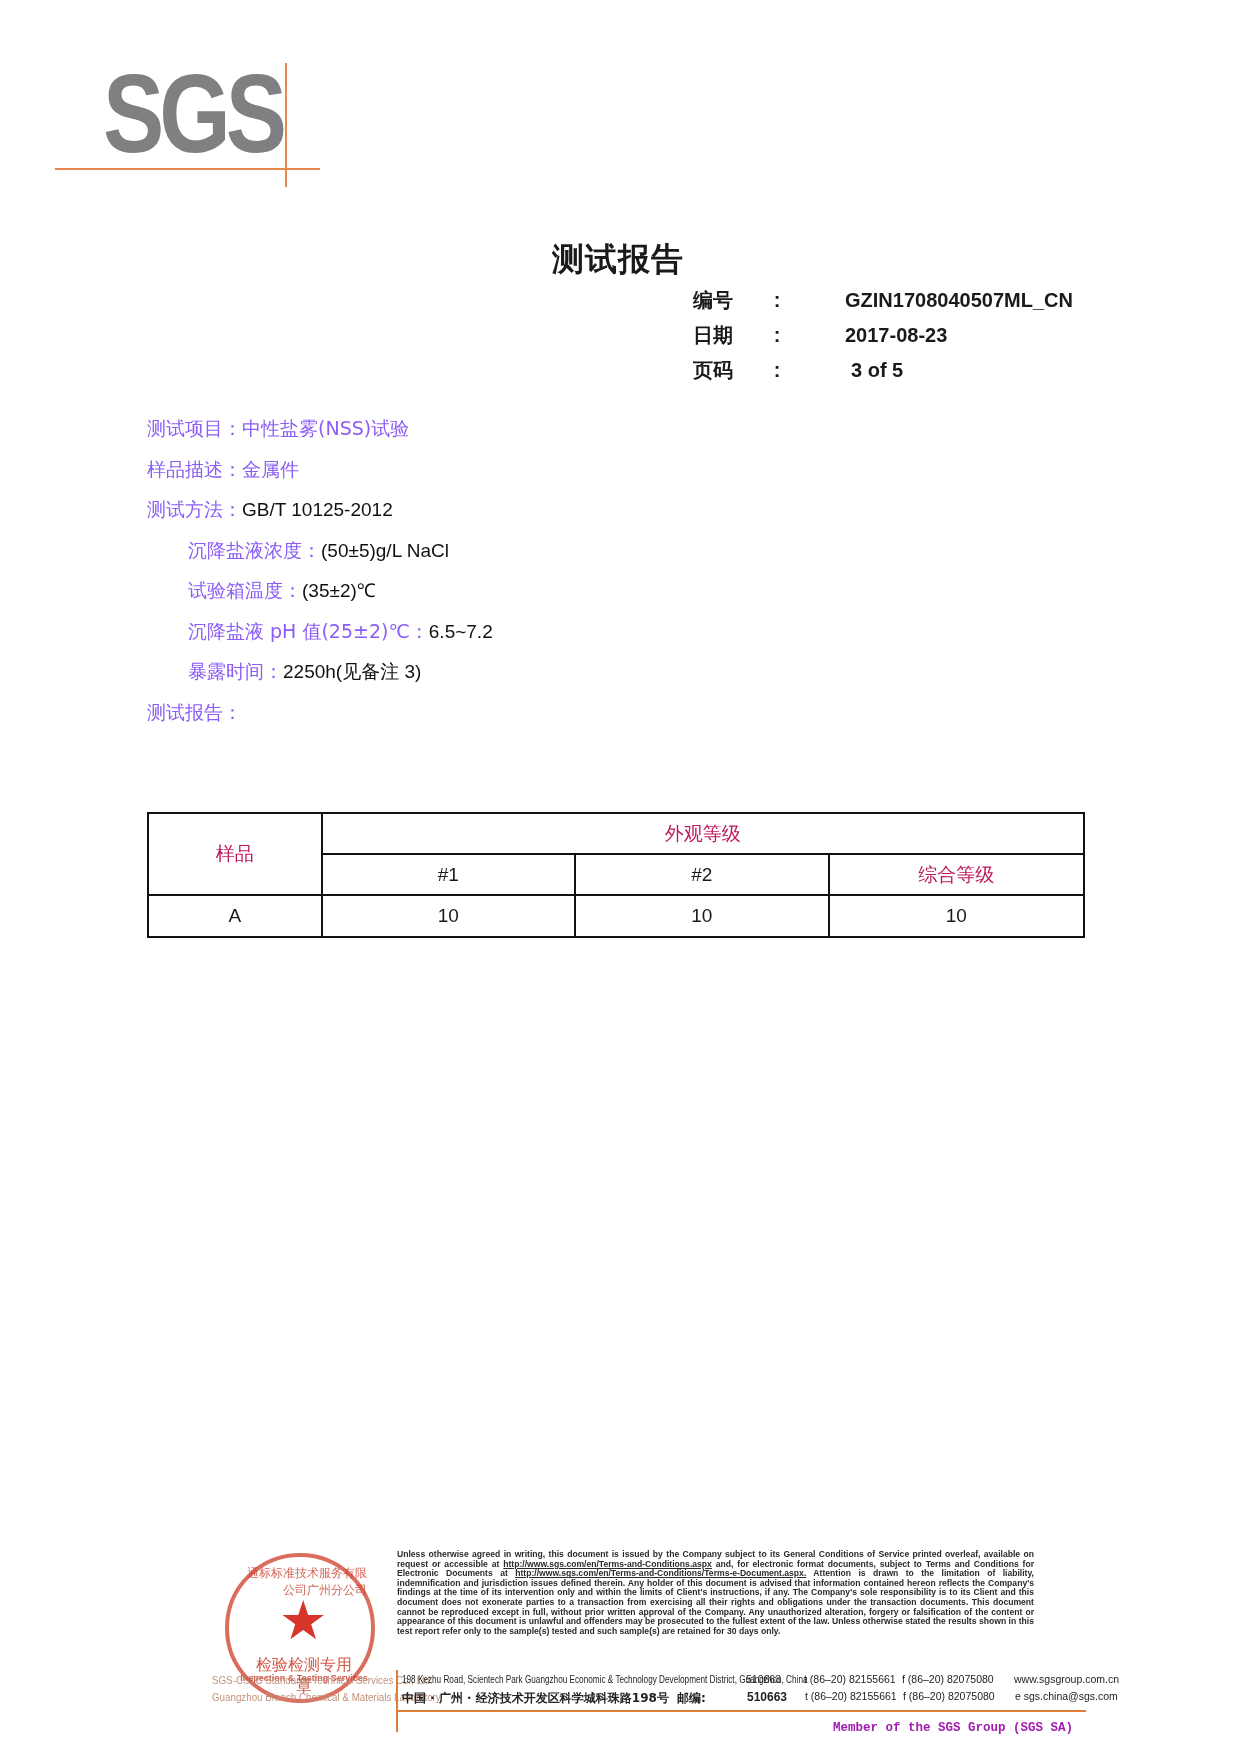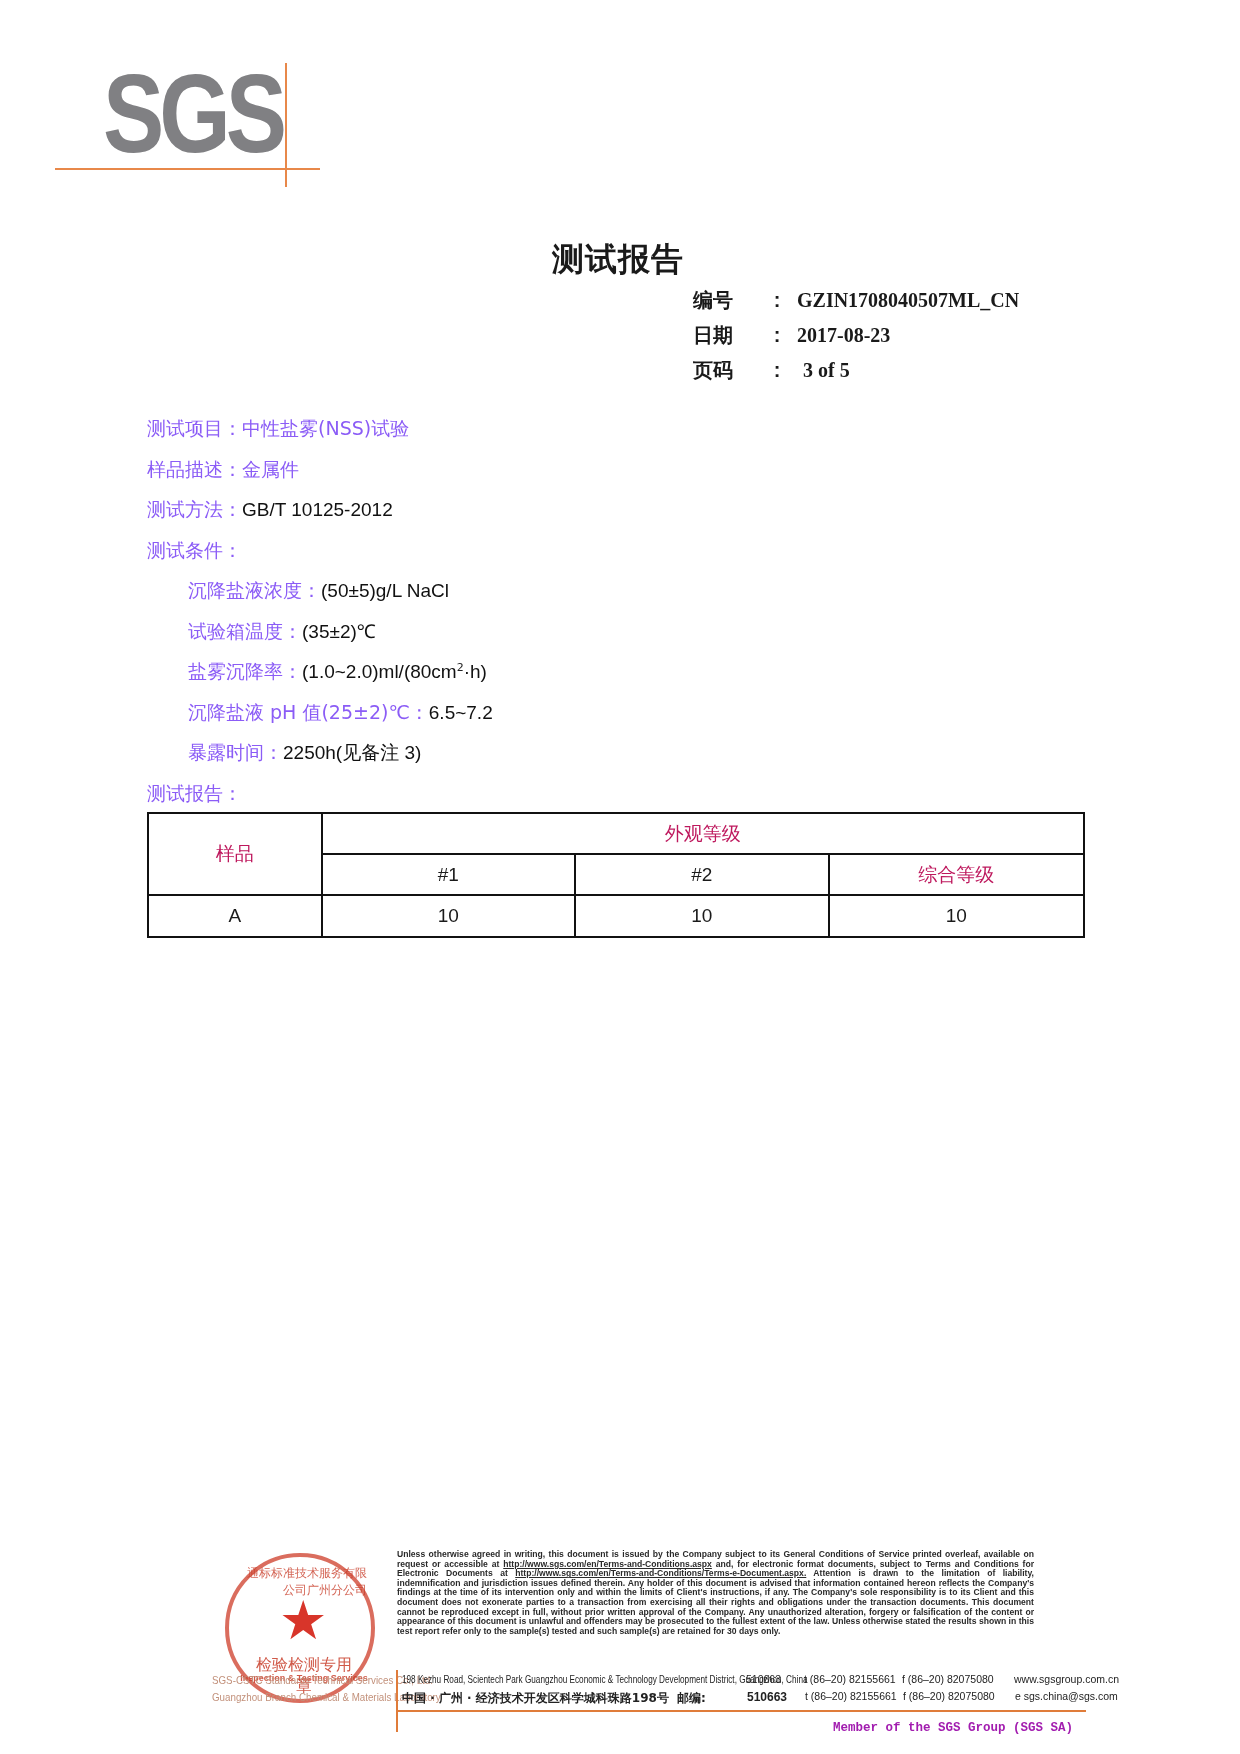--- a/index.html
+++ b/index.html
@@ -14,21 +14,21 @@
     .logo-hline { position: absolute; left: 55px; top: 168px; width: 265px; height: 2px; background: #e8884a; }
     .logo-vline { position: absolute; left: 285px; top: 63px; width: 2px; height: 124px; background: #e8884a; }
 
     
     .doc-title { position: absolute; left: 552px; top: 238px; font-size: 32px; font-weight: bold;
                  font-family: "DejaVu Sans", sans-serif; letter-spacing: 1px; }
     .meta { position: absolute; left: 693px; top: 283px; }
     .meta-row { display: flex; height: 35px; align-items: center; font-weight: bold; font-size: 20px; }
     .meta-label { width: 72px; font-family: "DejaVu Sans", sans-serif; }
     .meta-colon { width: 24px; text-align: center; }
-    .meta-value { padding-left: 8px; font-family: Liberation Serif, serif; }
+    .meta-value { padding-left: 8px; font-family: Liberation Sans, sans-serif; margin-left: 48px; }
     .meta-row.page .meta-value { padding-left: 14px; }
 
     
     .body-lines { position: absolute; left: 147px; top: 408px; font-size: 19px; color: #222; }
     .line { height: 40.5px; line-height: 40.5px; white-space: nowrap; font-family: "DejaVu Sans", sans-serif; }
     .line.indent { padding-left: 41px; }
     .line .lbl { color: #8b5cf6; }
     .line .val { font-family: "Liberation Sans", sans-serif; color: #111; }
     sup { font-size: 11px; line-height: 0; }
 
@@ -108,31 +108,25 @@
 <div class="body-lines">
   <div class="line">
     <span class="lbl">测试项目：</span><span class="lbl">中性盐雾(NSS)试验</span>
   </div>
   <div class="line">
     <span class="lbl">样品描述：</span><span class="lbl">金属件</span>
   </div>
   <div class="line">
     <span class="lbl">测试方法：</span><span class="val">GB/T 10125-2012</span>
   </div>
-  <div class="line">
-    <span class="lbl">测试条件：</span>
-  </div>
   <div class="line indent">
     <span class="lbl">沉降盐液浓度：</span><span class="val">(50±5)g/L NaCl</span>
   </div>
   <div class="line indent">
     <span class="lbl">试验箱温度：</span><span class="val">(35±2)℃</span>
-  </div>
-  <div class="line indent">
-    <span class="lbl">盐雾沉降率：</span><span class="val">(1.0~2.0)ml/(80cm</span><sup>2</sup><span class="val">·h)</span>
   </div>
   <div class="line indent">
     <span class="lbl">沉降盐液 pH 值(25±2)℃：</span><span class="val">6.5~7.2</span>
   </div>
   <div class="line indent">
     <span class="lbl">暴露时间：</span><span class="val">2250h(见备注 3)</span>
   </div>
   <div class="line">
     <span class="lbl">测试报告：</span>
   </div>

